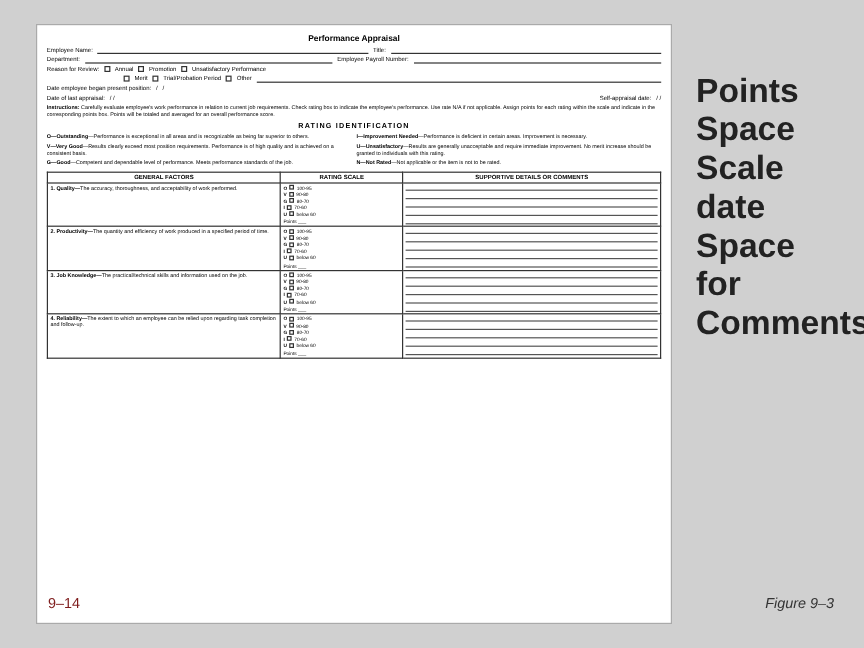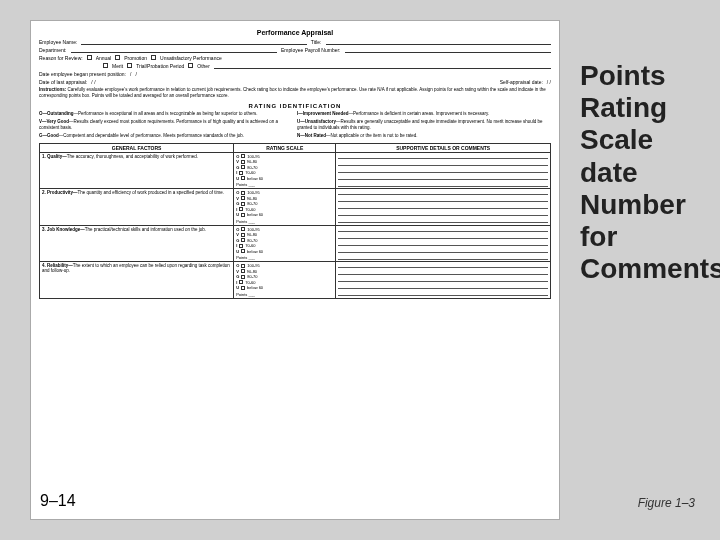--- a/index.html
+++ b/index.html
@@ -167,22 +167,22 @@
       bottom: 30px;
       right: 25px;
       font-size: 12px;
       color: #333;
       font-style: italic;
     }
     .page-number {
       position: absolute;
       bottom: 30px;
       left: 40px;
-      font-size: 16px;
-      color: #000000;
+      font-size: 12px;
+      color: #7f1d1d;
     }
   </style>
 </head>
 <body>
 
 <div class="slide-container">
 
   <div class="document-area">
     <div class="doc-title">Performance Appraisal</div>
 
@@ -427,23 +427,23 @@
                 <div class="comment-line"></div>
               </div>
             </td>
           </tr>
         </tbody>
     </table>
   </div>
 
   <div class="right-text-panel">
     <div class="big-text">Points</div>
-    <div class="big-text">Rating</div>
+    <div class="big-text">Space</div>
     <div class="big-text">Scale date</div>
-    <div class="big-text">Number for</div>
+    <div class="big-text">Space for</div>
     <div class="big-text">Comments</div>
   </div>
 
-  <div class="figure-label">Figure 1–3</div>
+  <div class="figure-label">Figure 9–3</div>
 
   <div class="page-number">9–14</div>
 
 </div>
 
 </body></html>

